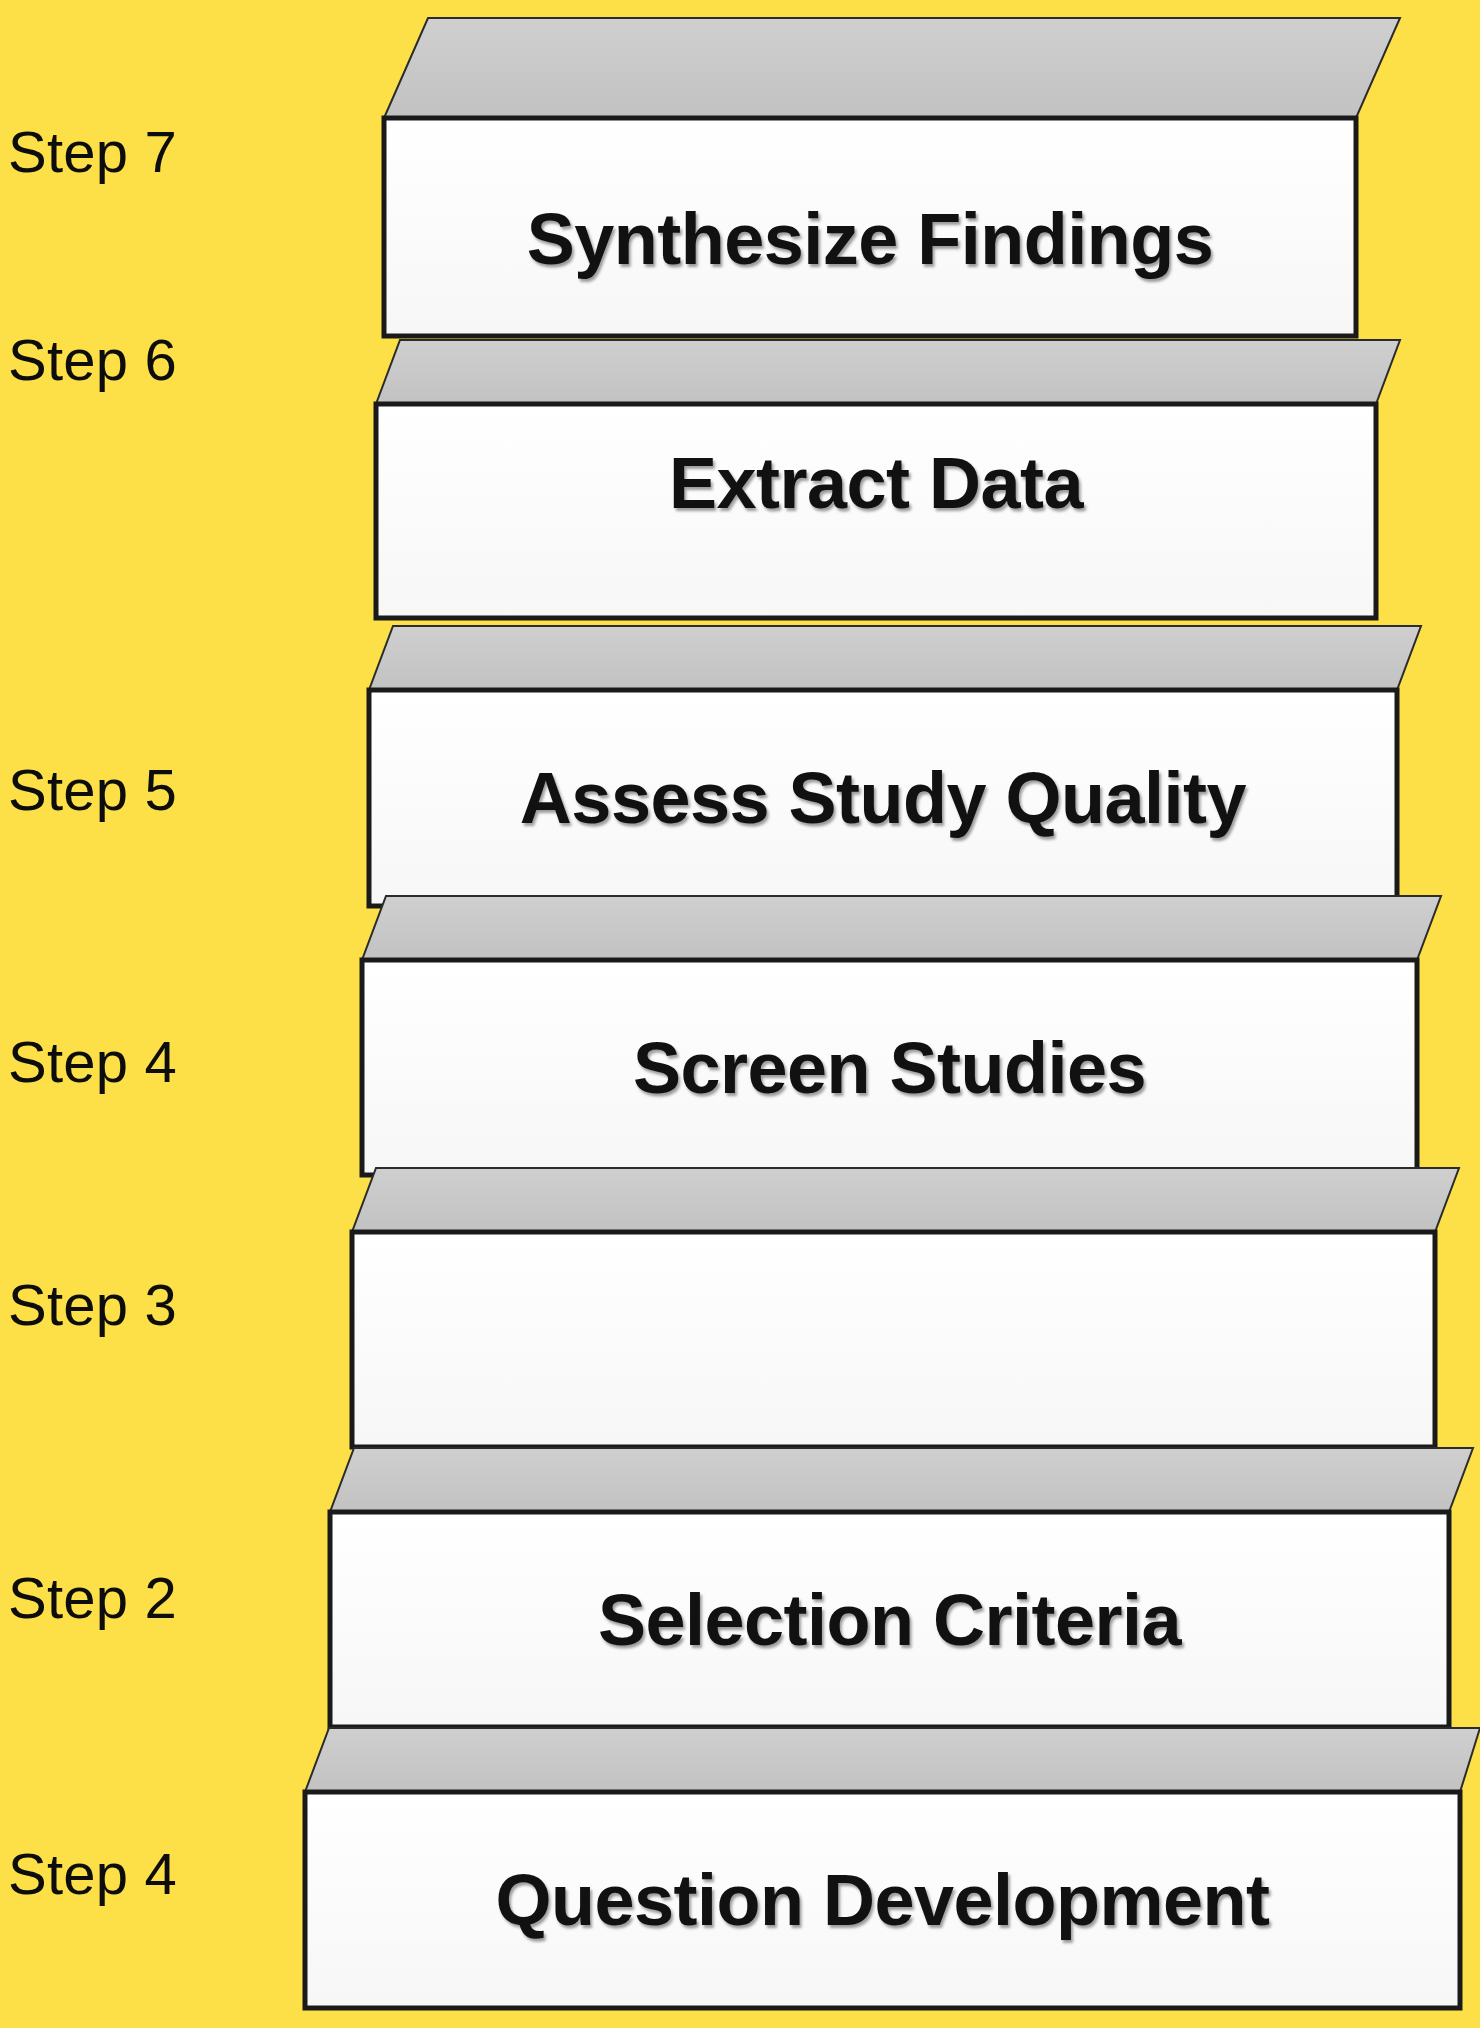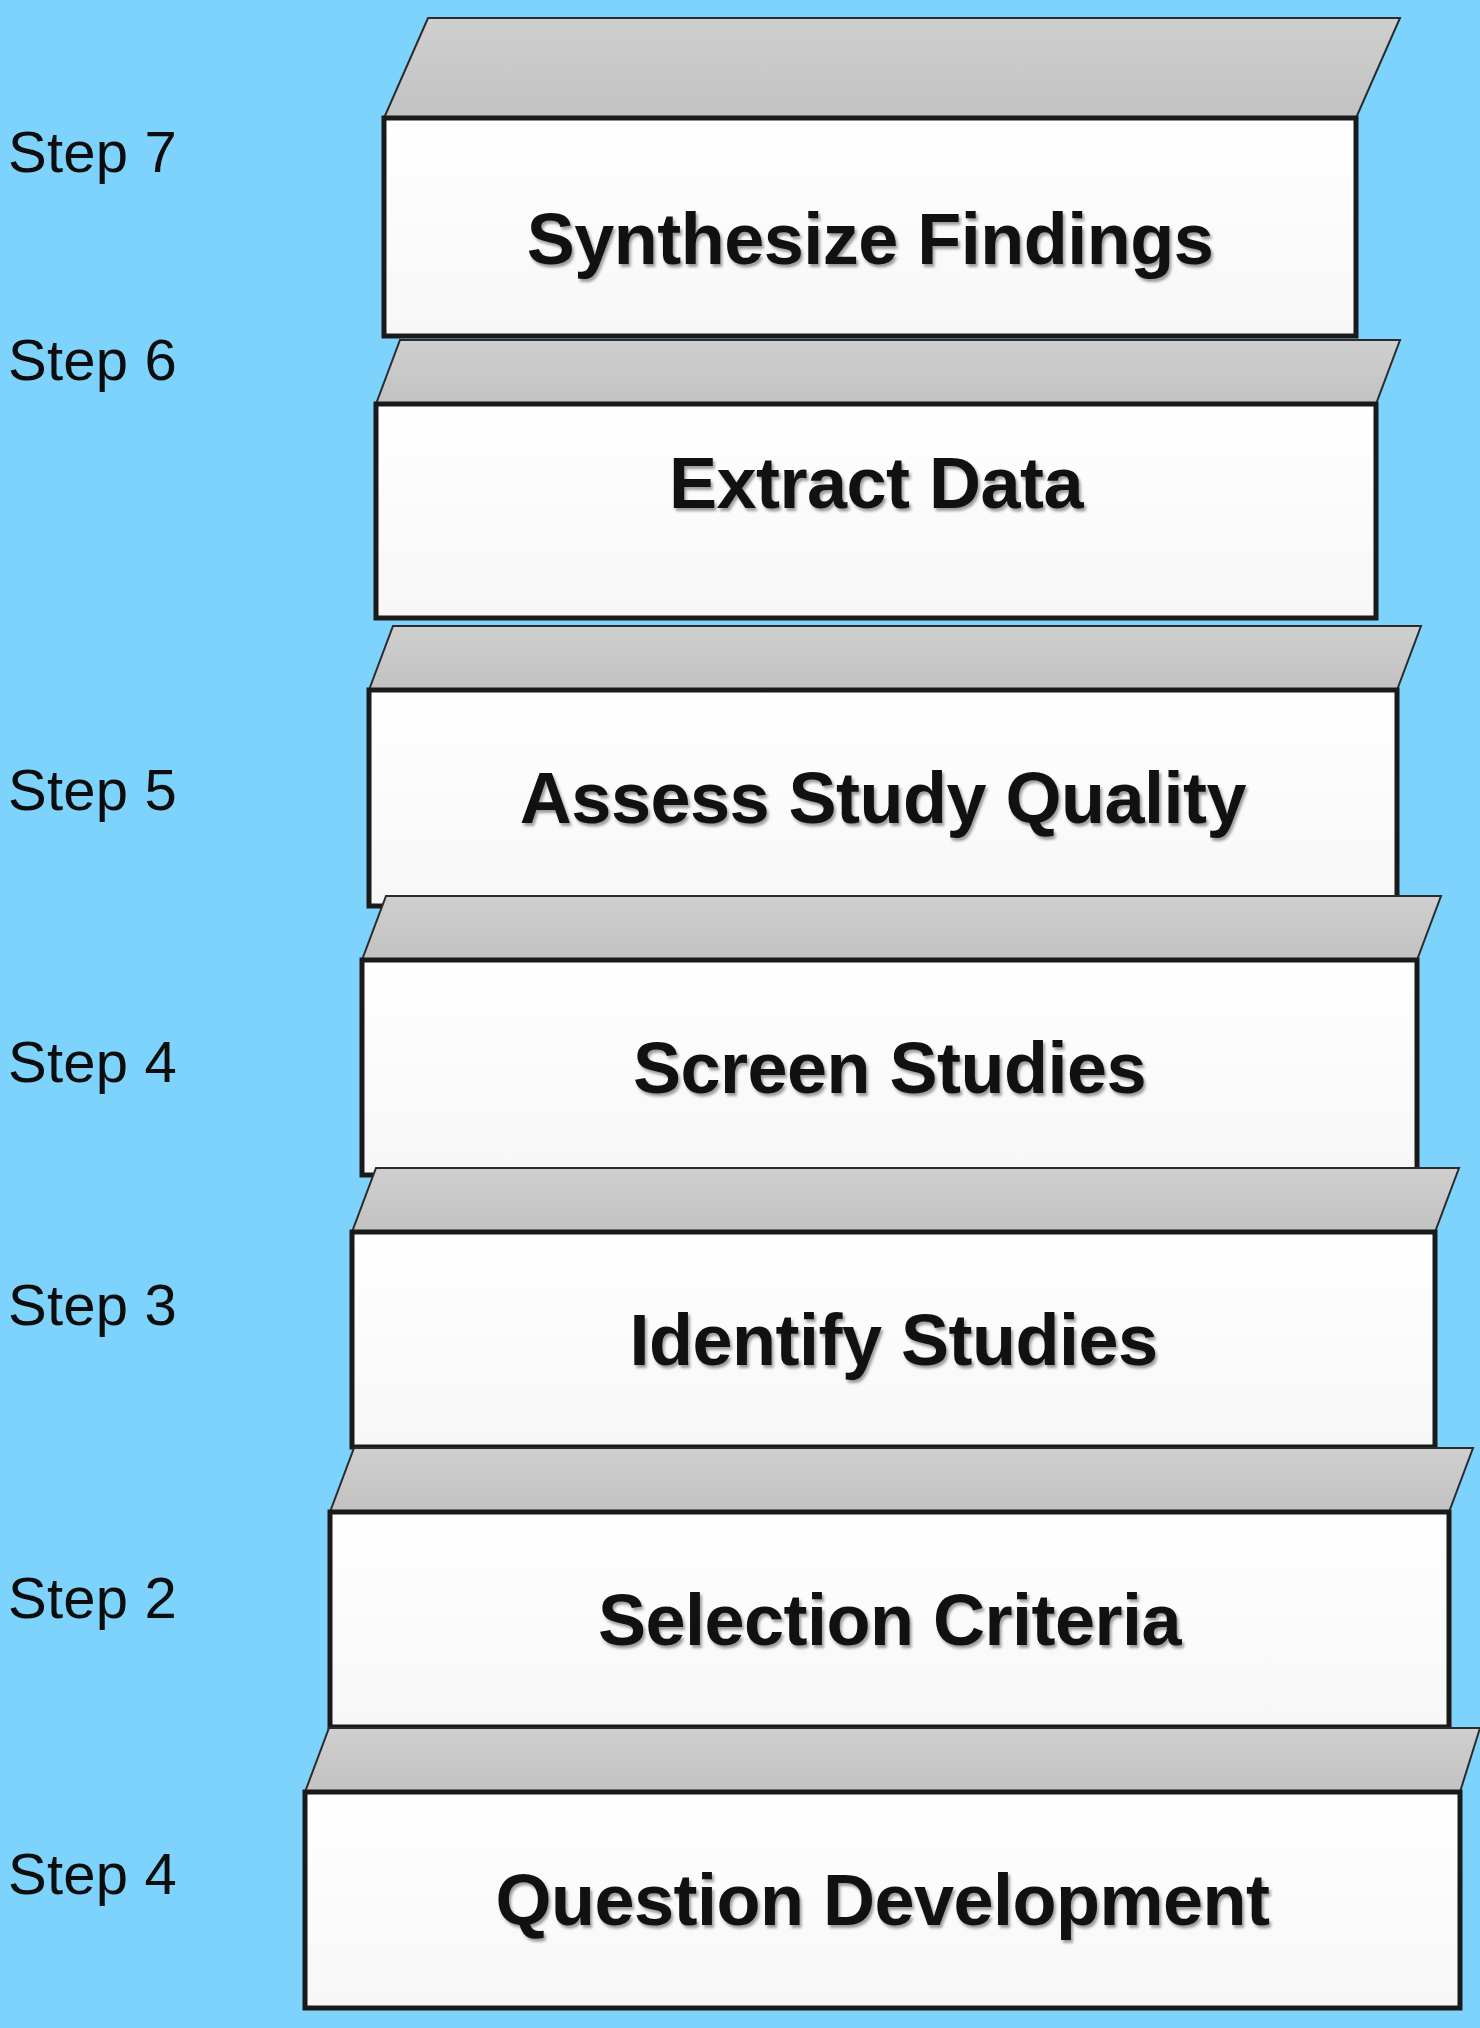--- a/index.html
+++ b/index.html
@@ -10,21 +10,21 @@
   body {
     width: 1480px;
     height: 2028px;
     font-family: "Liberation Sans", sans-serif;
     overflow: hidden;
   }
   #stage {
     position: relative;
     width: 1480px;
     height: 2028px;
-    background: #7dd3fc;
+    background: #fde047;
   }
   #diagram-svg {
     position: absolute;
     left: 0;
     top: 0;
     width: 1480px;
     height: 2028px;
     display: block;
   }
   .step-side-label {
@@ -107,17 +107,16 @@
   <div class="step-side-label" style="top: 761px;">Step 5</div>
   <div class="step-side-label" style="top: 1033px;">Step 4</div>
   <div class="step-side-label" style="top: 1276px;">Step 3</div>
   <div class="step-side-label" style="top: 1569px;">Step 2</div>
   <div class="step-side-label" style="top: 1845px;">Step 4</div>
 
   <div class="step-box-label" style="left: 384px; width: 972px; top: 191px; margin-top: 12px;">Synthesize Findings</div>
   <div class="step-box-label" style="left: 376px; width: 1000px; top: 447px;">Extract Data</div>
   <div class="step-box-label" style="left: 369px; width: 1028px; top: 762px;">Assess Study Quality</div>
   <div class="step-box-label" style="left: 362px; width: 1055px; top: 1031.5px;">Screen Studies</div>
-  <div class="step-box-label" style="left: 352px; width: 1083px; top: 1303.5px;">Identify Studies</div>
   <div class="step-box-label" style="left: 330px; width: 1119px; top: 1583.5px;">Selection Criteria</div>
   <div class="step-box-label" style="left: 305px; width: 1155px; top: 1864px;">Question Development</div>
 
 </div>
 
 </body></html>

